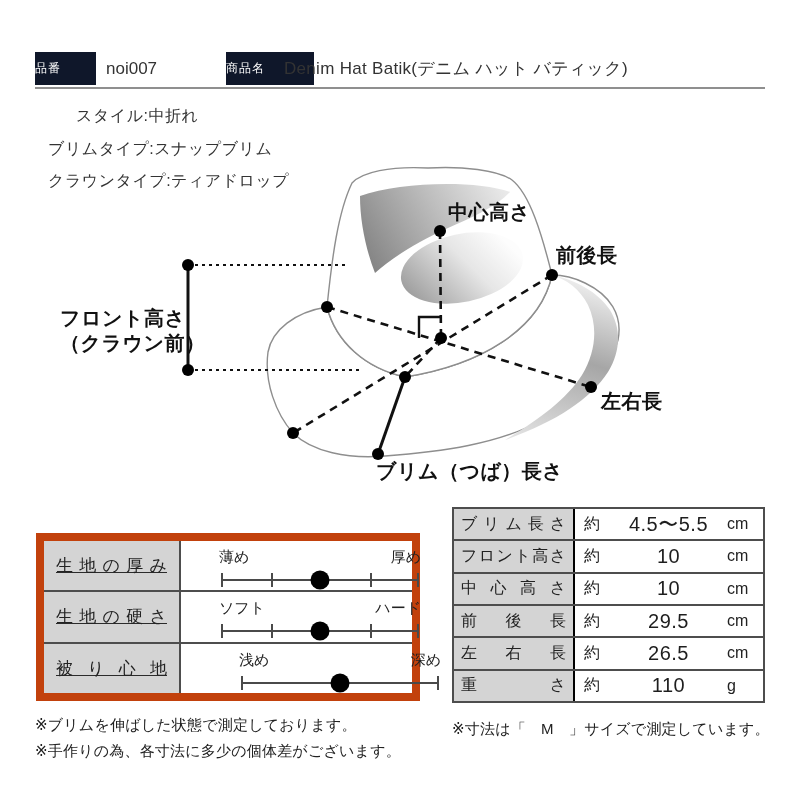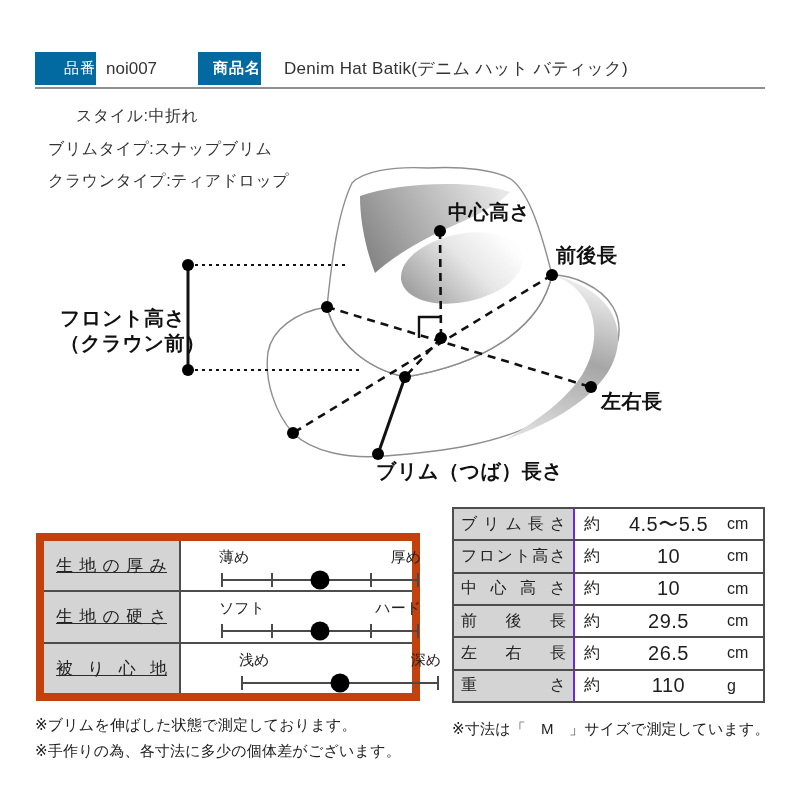--- a/index.html
+++ b/index.html
@@ -2,25 +2,25 @@
 <html><head>
 <meta charset="utf-8">
 <style>
   html,body{margin:0;padding:0;background:#fff;}
   .page{
     position:relative;width:800px;height:800px;background:#ffffff;overflow:hidden;
     font-family:"Liberation Sans","DejaVu Sans",sans-serif;color:#2b2b2b;
   }
   
   .hdr-tag{
-    position:absolute;top:52px;height:33px;background:#0369a1;color:#ffffff;
-    display:flex;align-items:center;justify-content:flex-end;font-size:15px;letter-spacing:1px;
+    position:absolute;top:52px;height:33px;background:#0f172a;color:#ffffff;
+    display:flex;align-items:center;justify-content:flex-start;font-size:12px;letter-spacing:1px;
   }
   .tag-hinban{left:35px;width:61px;}
-  .tag-shohin{left:198px;width:63px;font-weight:bold;}
+  .tag-shohin{left:226px;width:88px;}
   .hdr-val{position:absolute;top:52px;height:33px;display:flex;align-items:center;font-size:17px;color:#333;}
   .val-hinban{left:106px;}
   .val-shohin{left:284px;letter-spacing:.3px;}
   .hdr-line{position:absolute;left:35px;top:87px;width:730px;height:0;border-top:2px solid #8f8f8f;}
   
   .spec{position:absolute;left:48px;font-size:16px;color:#333;letter-spacing:.5px;}
   .spec-0{top:106px;margin-left:28px;} .spec-1{top:139px;} .spec-2{top:171px;}
   
   .diagram-svg{position:absolute;left:0;top:0;width:800px;height:520px;}
   .dlabel{position:absolute;font-size:20px;font-weight:bold;color:#111;white-space:nowrap;letter-spacing:.5px;}
@@ -44,21 +44,21 @@
   .slider-track{position:absolute;left:40px;top:38px;width:198px;height:2px;background:#4a4a4a;}
   .tick{position:absolute;top:-6px;width:2px;height:14px;background:#4a4a4a;}
   .tick.p0{left:0;} .tick.p25{left:25%;} .tick.p75{left:75%;} .tick.p100{right:0;}
   .slider-dot{position:absolute;left:50%;top:1px;width:19px;height:19px;background:#000;
     border-radius:50%;transform:translate(-50%,-50%);}
   
   .stable{position:absolute;left:452px;top:507px;width:313px;height:196px;border:2px solid #4d4d4d;
     box-sizing:border-box;display:flex;flex-direction:column;}
   .srow{flex:1;display:flex;border-bottom:2px solid #4d4d4d;min-height:0;}
   .srow:last-child{border-bottom:none;}
-  .scell-label{width:105px;background:#d4d4d4;border-right:2px solid #6d28d9;
+  .scell-label{width:105px;background:#d4d4d4;border-right:2px solid #000000;
     display:flex;align-items:center;padding:11px 7px;}
   .scell-label span{display:block;width:100%;font-size:16px;color:#222;
     text-align:justify;text-align-last:justify;}
   .scell-value{flex:1;display:flex;align-items:center;background:#fff;}
   .sv-approx{font-size:16px;color:#222;padding-left:9px;width:26px;}
   .sv-num{flex:1;text-align:center;font-size:20px;color:#1e1e1e;letter-spacing:.5px;}
   .sv-unit{width:36px;font-size:16px;color:#222;text-align:left;}
   
   .fnote{position:absolute;font-size:15px;color:#222;letter-spacing:.2px;white-space:nowrap;}
   .fnote-l0{left:35px;top:716px;}

